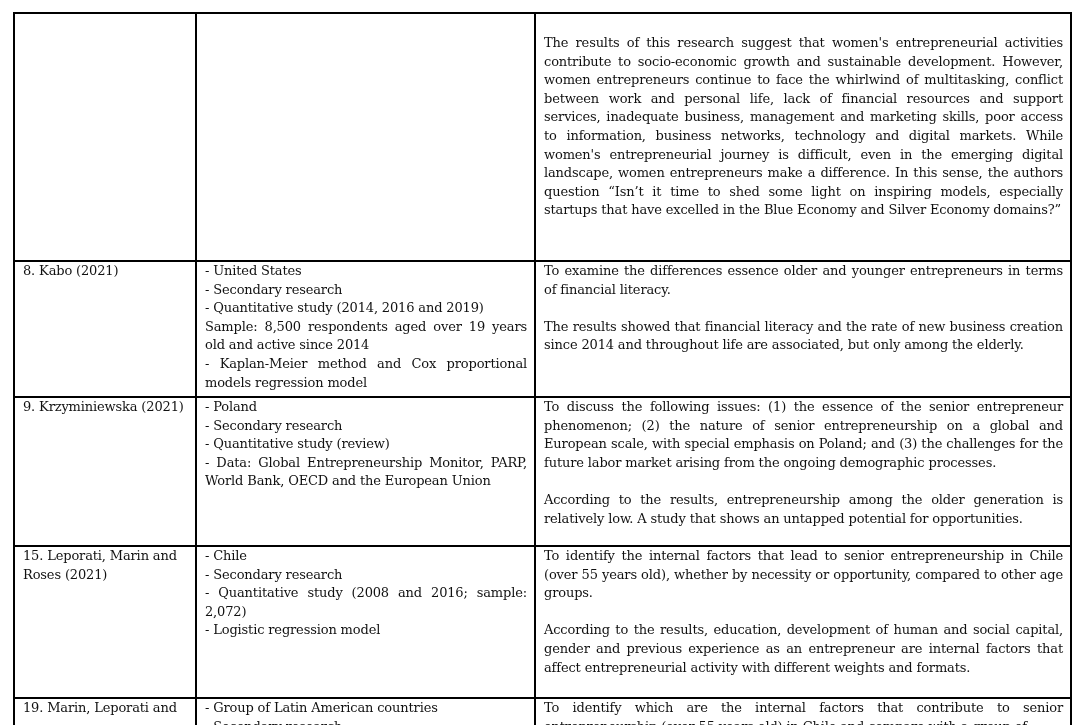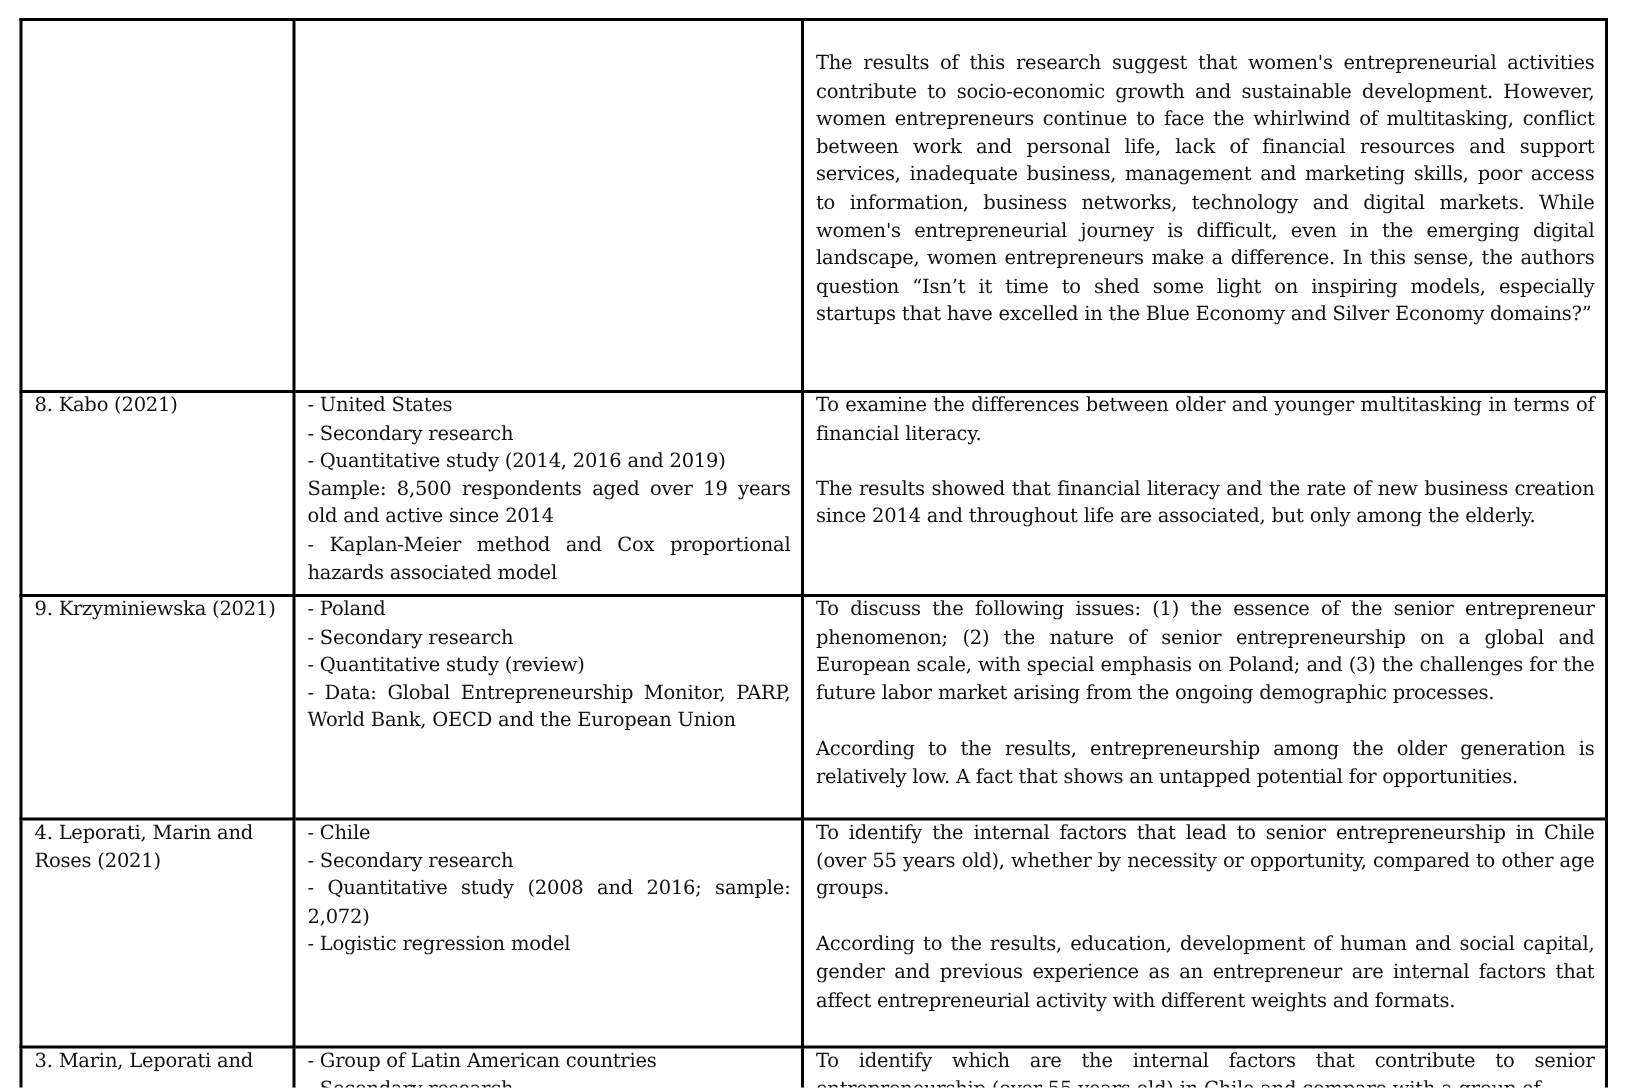--- a/index.html
+++ b/index.html
@@ -72,66 +72,66 @@
 
       <tr class="row-1">
         <td>
           <span class="line">8. Kabo (2021)</span>
         </td>
         <td>
           <span class="para">- United States</span>
           <span class="para">- Secondary research</span>
           <span class="para">- Quantitative study (2014, 2016 and 2019)</span>
           <span class="para">Sample: 8,500 respondents aged over 19 years old and active since 2014</span>
-          <span class="para">- Kaplan-Meier method and Cox proportional hazards associated model</span>
+          <span class="para">- Kaplan-Meier method and Cox proportional models regression model</span>
         </td>
         <td class="just">
-          <span class="para">To examine the differences between older and younger multitasking in terms of financial literacy.</span>
+          <span class="para">To examine the differences essence older and younger entrepreneurs in terms of financial literacy.</span>
           <span class="gap"></span>
           <span class="para">The results showed that financial literacy and the rate of new business creation since 2014 and throughout life are associated, but only among the elderly.</span>
         </td>
       </tr>
 
       <tr class="row-2">
         <td>
           <span class="line">9. Krzyminiewska (2021)</span>
         </td>
         <td>
           <span class="para">- Poland</span>
           <span class="para">- Secondary research</span>
           <span class="para">- Quantitative study (review)</span>
           <span class="para">- Data: Global Entrepreneurship Monitor, PARP, World Bank, OECD and the European Union</span>
         </td>
         <td class="just">
           <span class="para">To discuss the following issues: (1) the essence of the senior entrepreneur phenomenon; (2) the nature of senior entrepreneurship on a global and European scale, with special emphasis on Poland; and (3) the challenges for the future labor market arising from the ongoing demographic processes.</span>
           <span class="gap"></span>
-          <span class="para">According to the results, entrepreneurship among the older generation is relatively low. A fact that shows an untapped potential for opportunities.</span>
+          <span class="para">According to the results, entrepreneurship among the older generation is relatively low. A study that shows an untapped potential for opportunities.</span>
         </td>
       </tr>
 
       <tr class="row-3">
         <td>
-          <span class="line">4. Leporati, Marin and Roses (2021)</span>
+          <span class="line">15. Leporati, Marin and Roses (2021)</span>
         </td>
         <td>
           <span class="para">- Chile</span>
           <span class="para">- Secondary research</span>
           <span class="para">- Quantitative study (2008 and 2016; sample: 2,072)</span>
           <span class="para">- Logistic regression model</span>
         </td>
         <td class="just">
           <span class="para">To identify the internal factors that lead to senior entrepreneurship in Chile (over 55 years old), whether by necessity or opportunity, compared to other age groups.</span>
           <span class="gap"></span>
           <span class="para">According to the results, education, development of human and social capital, gender and previous experience as an entrepreneur are internal factors that affect entrepreneurial activity with different weights and formats.</span>
         </td>
       </tr>
 
       <tr class="row-4">
         <td>
-          <span class="line">3. Marin, Leporati and</span>
+          <span class="line">19. Marin, Leporati and</span>
         </td>
         <td>
           <span class="para">- Group of Latin American countries</span>
           <span class="para">- Secondary research</span>
         </td>
         <td class="just">
           <span class="para">To identify which are the internal factors that contribute to senior entrepreneurship (over 55 years old) in Chile and compare with a group of</span>
         </td>
       </tr>
     </tbody>

